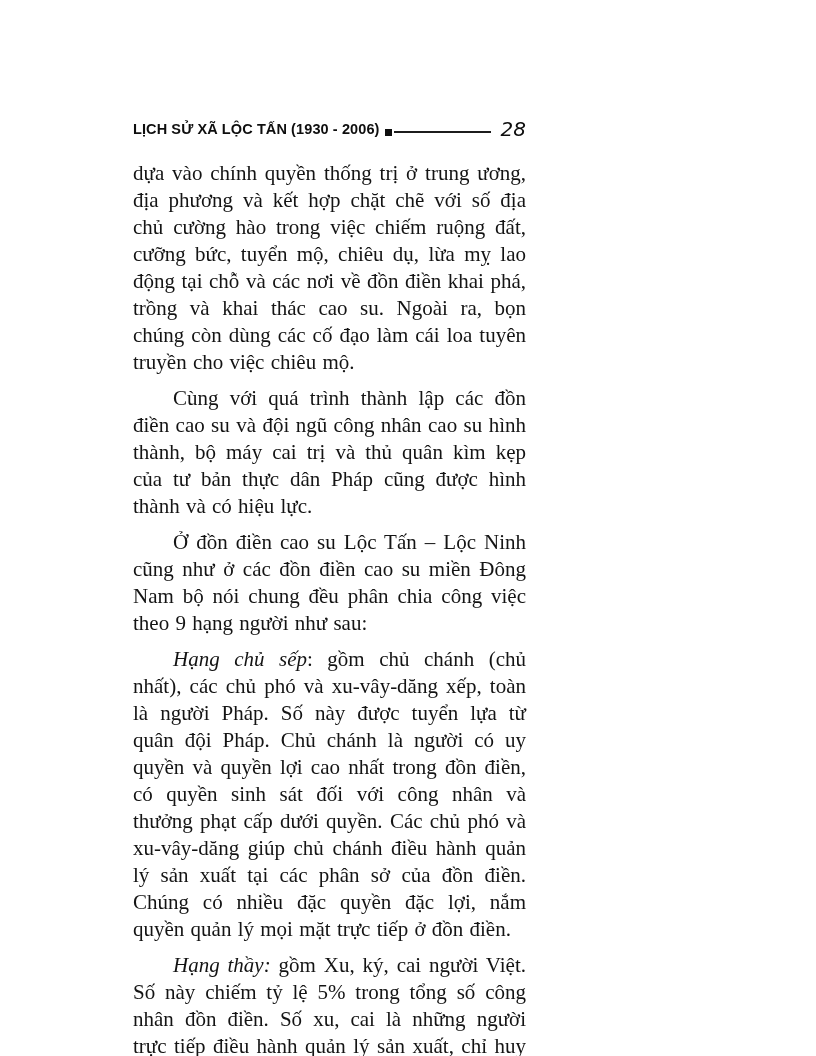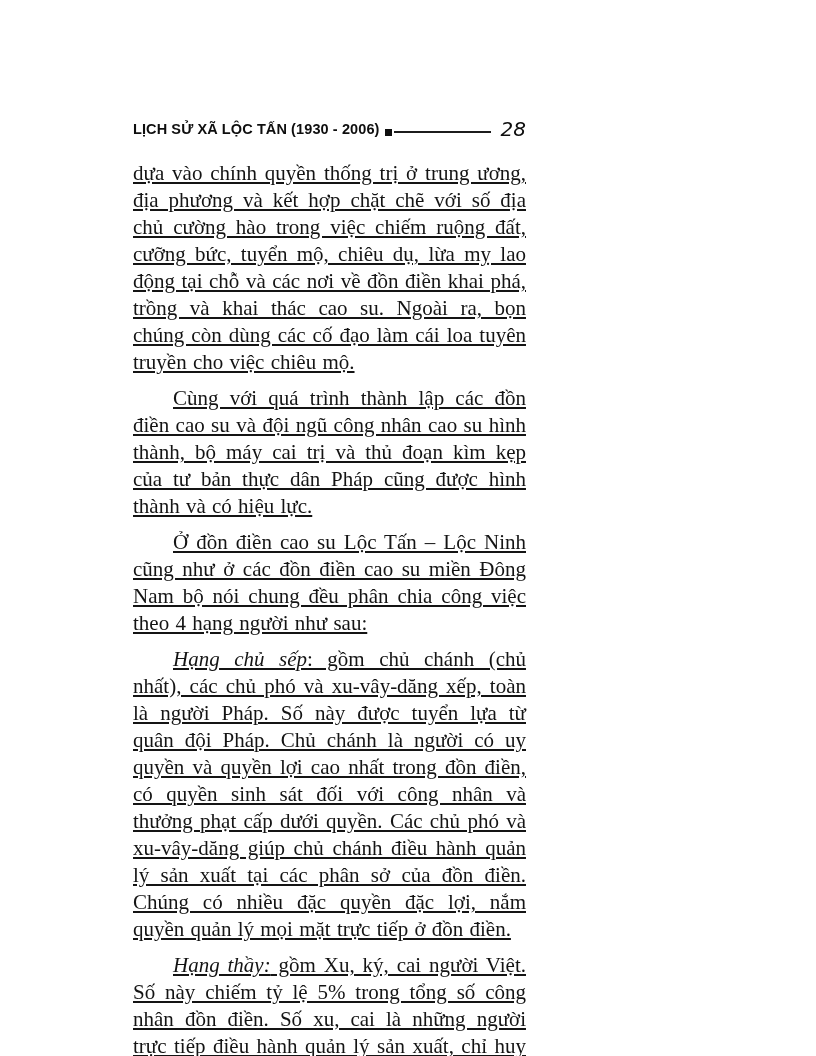--- a/index.html
+++ b/index.html
@@ -52,39 +52,38 @@
     font-size: 20px;
     line-height: 1;
     color: #0e0e0e;
   }
   .page-body p.para {
     margin: 8px 0 9px 0;
     font-size: 21px;
     line-height: 27px;
     text-align: justify;
     word-spacing: 1px;
-    text-decoration: underline;
   }
   .page-body p.para.indent {
     text-indent: 40px;
   }
   .italic {
     font-style: italic;
   }
 </style>
 </head>
 <body>
 
 <div class="page">
   <header class="page-header">
     <span class="header-title">LỊCH SỬ XÃ LỘC TẤN (1930 - 2006)</span>
     <span class="header-square"></span>
     <span class="header-rule"></span>
     <span class="page-number">28</span>
   </header>
   <main class="page-body" id="page-body">
       <p class="para"><span class="">dựa vào chính quyền thống trị ở trung ương, địa phương và kết hợp chặt chẽ với số địa chủ cường hào trong việc chiếm ruộng đất, cưỡng bức, tuyển mộ, chiêu dụ, lừa mỵ lao động tại chỗ và các nơi về đồn điền khai phá, trồng và khai thác cao su. Ngoài ra, bọn chúng còn dùng các cố đạo làm cái loa tuyên truyền cho việc chiêu mộ.</span></p>
-      <p class="para indent"><span class="">Cùng với quá trình thành lập các đồn điền cao su và đội ngũ công nhân cao su hình thành, bộ máy cai trị và thủ đoạn kìm kẹp của tư bản thực dân Pháp cũng được hình thành và có hiệu lực.</span></p>
-      <p class="para indent"><span class="">Ở đồn điền cao su Lộc Tấn – Lộc Ninh cũng như ở các đồn điền cao su miền Đông Nam bộ nói chung đều phân chia công việc theo 4 hạng người như sau:</span></p>
+      <p class="para indent"><span class="">Cùng với quá trình thành lập các đồn điền cao su và đội ngũ công nhân cao su hình thành, bộ máy cai trị và thủ quân kìm kẹp của tư bản thực dân Pháp cũng được hình thành và có hiệu lực.</span></p>
+      <p class="para indent"><span class="">Ở đồn điền cao su Lộc Tấn – Lộc Ninh cũng như ở các đồn điền cao su miền Đông Nam bộ nói chung đều phân chia công việc theo 9 hạng người như sau:</span></p>
       <p class="para indent"><span class="italic">Hạng chủ sếp</span><span class="">: gồm chủ chánh (chủ nhất), các chủ phó và xu-vây-dăng xếp, toàn là người Pháp. Số này được tuyển lựa từ quân đội Pháp. Chủ chánh là người có uy quyền và quyền lợi cao nhất trong đồn điền, có quyền sinh sát đối với công nhân và thưởng phạt cấp dưới quyền. Các chủ phó và xu-vây-dăng giúp chủ chánh điều hành quản lý sản xuất tại các phân sở của đồn điền. Chúng có nhiều đặc quyền đặc lợi, nắm quyền quản lý mọi mặt trực tiếp ở đồn điền.</span></p>
       <p class="para indent"><span class="italic">Hạng thầy:</span><span class=""> gồm Xu, ký, cai người Việt. Số này chiếm tỷ lệ 5% trong tổng số công nhân đồn điền. Số xu, cai là những người trực tiếp điều hành quản lý sản xuất, chỉ huy các kíp công nhân. Riêng số văn thư có chút ít học hành và chuyên môn thì làm việc ở các văn phòng đồn điền. Phần lớn xu, cai, ký là những người biết chuyên môn và có học, có năng lực điều hành quản lý, được chủ</span></p>
     </main>
 </div>
 
 </body></html>

